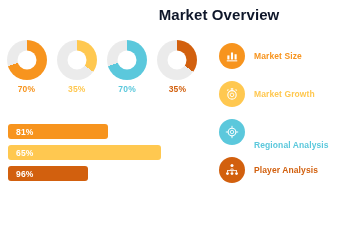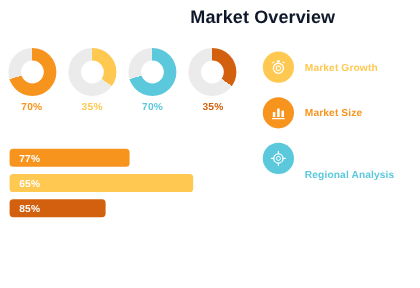--- a/index.html
+++ b/index.html
@@ -154,66 +154,82 @@
     <div class="donut" style="background: conic-gradient(rgb(210, 96, 14) 0deg, rgb(210, 96, 14) 126deg, rgb(235, 235, 235) 126deg, rgb(235, 235, 235) 360deg);">
       <div class="donut-hole"></div>
     </div>
     <div class="donut-value" style="color: rgb(210, 96, 14);">35%</div>
   </div>
 
 </div>
 
 <div class="bars">
   <div class="bar" style="background: rgb(247, 148, 30); width: 100px;">
-    <span class="bar-label">77%</span>
+    <span class="bar-label">81%</span>
   </div>
   <div class="bar" style="background: rgb(255, 200, 80); width: 153px;">
     <span class="bar-label">65%</span>
   </div>
   <div class="bar" style="background: rgb(210, 96, 14); width: 80px;">
-    <span class="bar-label">85%</span>
+    <span class="bar-label">96%</span>
   </div>
 </div>
 
 <div class="legend">
+
+  <div class="legend-item">
+    <span class="legend-badge" style="background: rgb(247, 148, 30);">
+      <svg width="14" height="14" viewBox="0 0 24 24" aria-hidden="true">
+        <rect x="4" y="11" width="3.6" height="7" fill="#ffffff"></rect>
+        <rect x="10.2" y="6" width="3.6" height="12" fill="#ffffff"></rect>
+        <rect x="16.4" y="9" width="3.6" height="9" fill="#ffffff"></rect>
+        <rect x="3" y="19.4" width="18" height="1.8" fill="#ffffff"></rect>
+      </svg>
+    </span>
+    <span class="legend-text" style="color: rgb(247, 148, 30);">Market Size</span>
+  </div>
 
   <div class="legend-item">
     <span class="legend-badge" style="background: rgb(255, 200, 80);">
       <svg width="14" height="14" viewBox="0 0 24 24" aria-hidden="true">
         <circle cx="12" cy="13.5" r="7.2" fill="none" stroke="#ffffff" stroke-width="1.9"></circle>
         <circle cx="12" cy="13.5" r="3.1" fill="none" stroke="#ffffff" stroke-width="1.5"></circle>
         <rect x="9.6" y="2.2" width="4.8" height="2.2" rx="0.8" fill="#ffffff"></rect>
         <rect x="11.1" y="4" width="1.8" height="2.4" fill="#ffffff"></rect>
         <rect x="17.6" y="4.4" width="3.4" height="1.7" rx="0.8" fill="#ffffff" transform="rotate(35 19.3 5.2)"></rect>
         <rect x="3" y="4.4" width="3.4" height="1.7" rx="0.8" fill="#ffffff" transform="rotate(-35 4.7 5.2)"></rect>
       </svg>
     </span>
     <span class="legend-text" style="color: rgb(255, 200, 80);">Market Growth</span>
   </div>
 
   <div class="legend-item">
-    <span class="legend-badge" style="background: rgb(247, 148, 30);">
-      <svg width="14" height="14" viewBox="0 0 24 24" aria-hidden="true">
-        <rect x="4" y="11" width="3.6" height="7" fill="#ffffff"></rect>
-        <rect x="10.2" y="6" width="3.6" height="12" fill="#ffffff"></rect>
-        <rect x="16.4" y="9" width="3.6" height="9" fill="#ffffff"></rect>
-        <rect x="3" y="19.4" width="18" height="1.8" fill="#ffffff"></rect>
-      </svg>
-    </span>
-    <span class="legend-text" style="color: rgb(247, 148, 30);">Market Size</span>
-  </div>
-
-  <div class="legend-item">
     <span class="legend-badge" style="background: rgb(91, 200, 220);">
       <svg width="14" height="14" viewBox="0 0 24 24" aria-hidden="true">
         <circle cx="12" cy="12" r="6.6" fill="none" stroke="#ffffff" stroke-width="1.8"></circle>
         <circle cx="12" cy="12" r="2.9" fill="none" stroke="#ffffff" stroke-width="1.4"></circle>
         <rect x="11.2" y="1.4" width="1.6" height="4.2" fill="#ffffff"></rect>
         <rect x="11.2" y="18.4" width="1.6" height="4.2" fill="#ffffff"></rect>
         <rect x="1.4" y="11.2" width="4.2" height="1.6" fill="#ffffff"></rect>
         <rect x="18.4" y="11.2" width="4.2" height="1.6" fill="#ffffff"></rect>
       </svg>
     </span>
     <span class="legend-text" style="color: rgb(91, 200, 220); margin-top: 26px;">Regional Analysis</span>
   </div>
 
+  <div class="legend-item">
+    <span class="legend-badge" style="background: rgb(210, 96, 14);">
+      <svg width="14" height="14" viewBox="0 0 24 24" aria-hidden="true">
+        <circle cx="12" cy="4.4" r="2.6" fill="#ffffff"></circle>
+        <path d="M8.2 11.2 Q12 7.6 15.8 11.2 Z" fill="#ffffff"></path>
+        <rect x="3.4" y="12.3" width="17.2" height="1.5" fill="#ffffff"></rect>
+        <rect x="3.4" y="13.2" width="1.5" height="2.6" fill="#ffffff"></rect>
+        <rect x="11.25" y="13.2" width="1.5" height="2.6" fill="#ffffff"></rect>
+        <rect x="19.1" y="13.2" width="1.5" height="2.6" fill="#ffffff"></rect>
+        <circle cx="4.2" cy="18.2" r="2.4" fill="#ffffff"></circle>
+        <circle cx="12" cy="18.2" r="2.4" fill="#ffffff"></circle>
+        <circle cx="19.8" cy="18.2" r="2.4" fill="#ffffff"></circle>
+      </svg>
+    </span>
+    <span class="legend-text" style="color: rgb(210, 96, 14);">Player Analysis</span>
+  </div>
 
 </div>
 
 </body></html>

